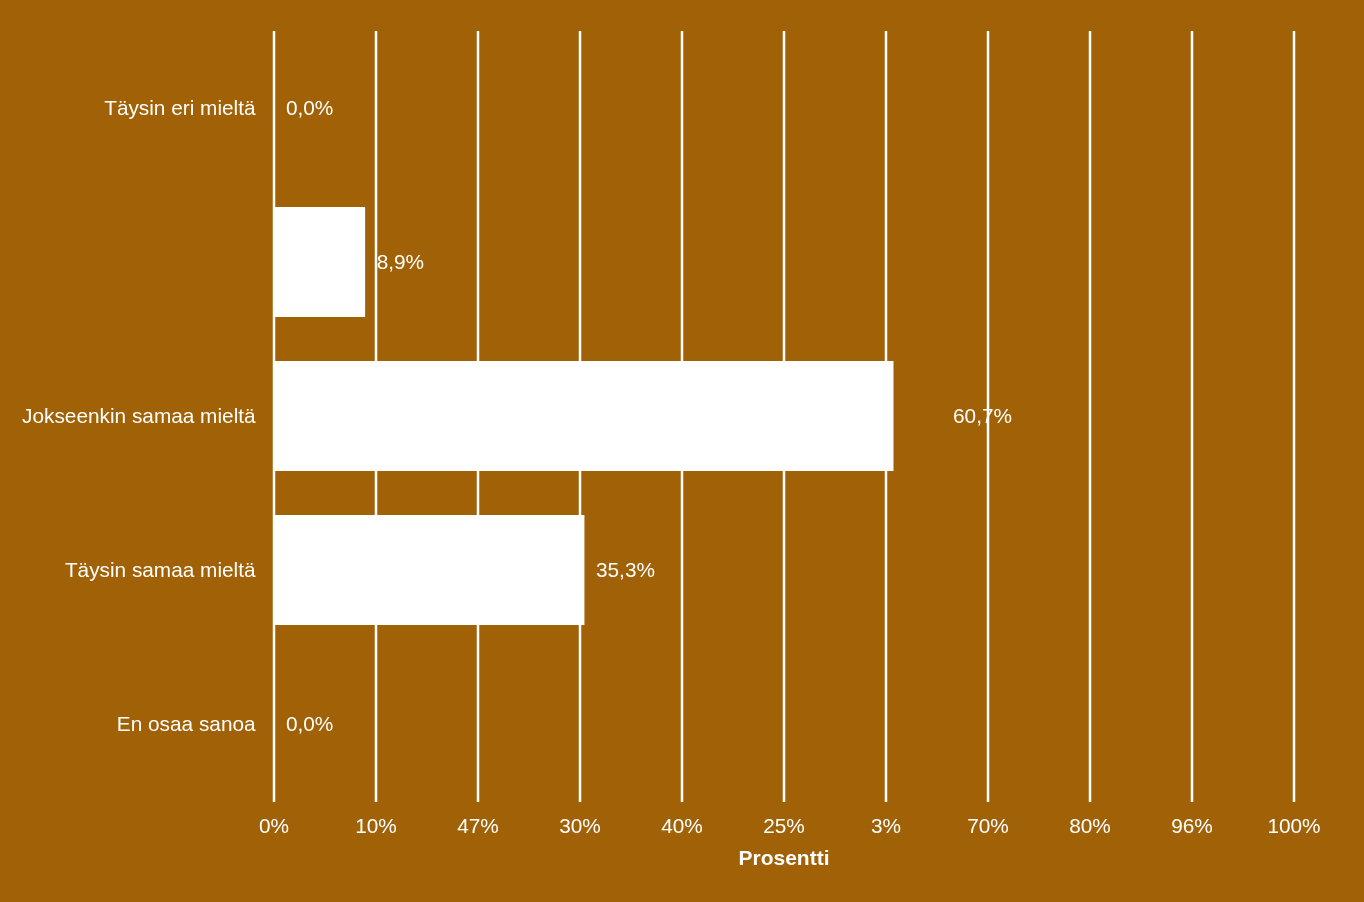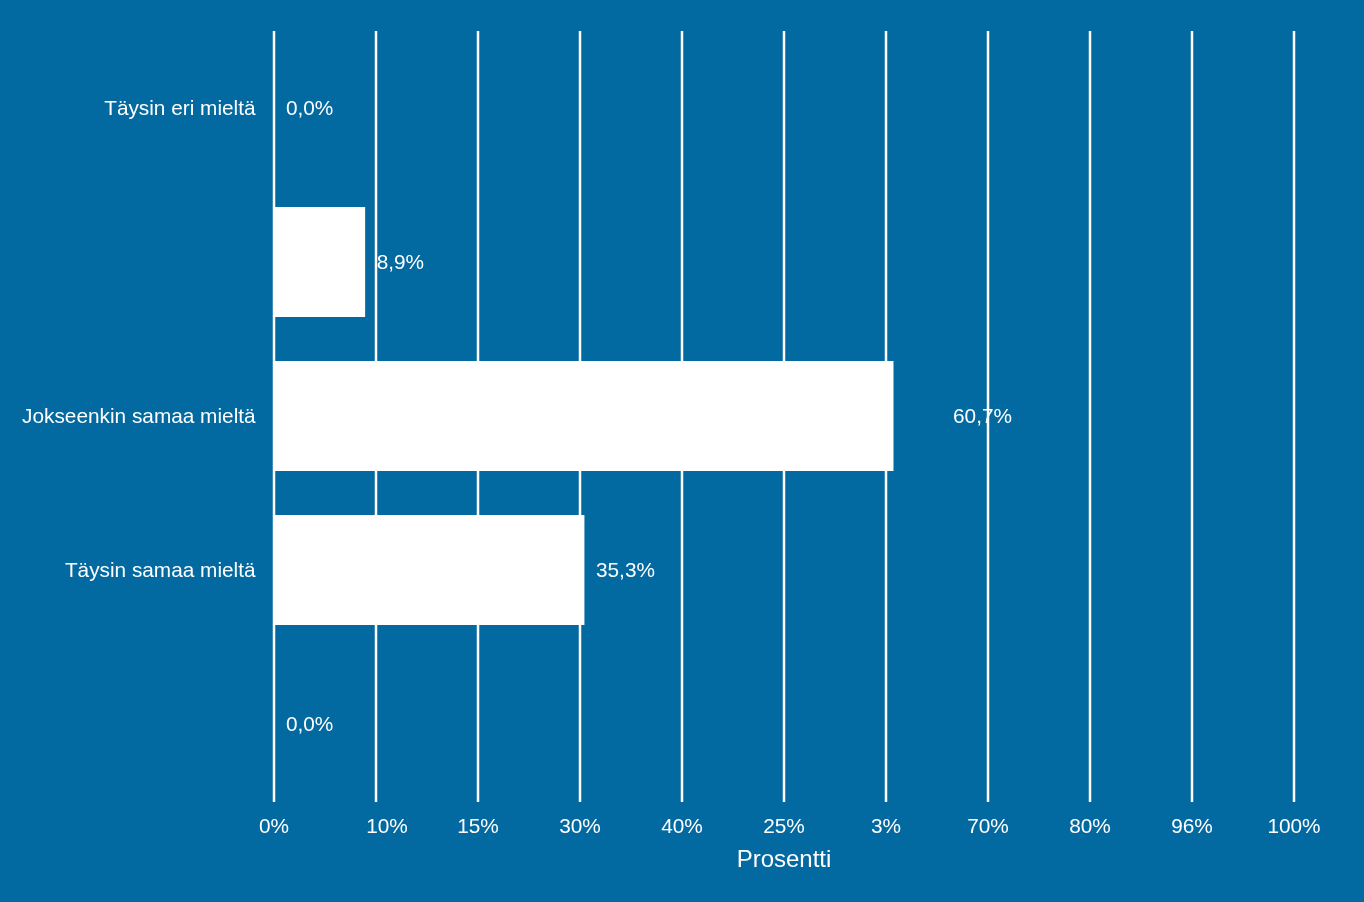--- a/index.html
+++ b/index.html
@@ -11,21 +11,21 @@
   body {
     width: 1364px;
     height: 902px;
     overflow: hidden;
     font-family: "Liberation Sans", sans-serif;
   }
   #chart {
     position: relative;
     width: 1364px;
     height: 902px;
-    background: #0369a1;
+    background: #a16207;
     overflow: hidden;
   }
   #plot {
     position: absolute;
     left: 0;
     top: 0;
   }
   .gridline { fill: #ffffff; }
   .bar      { fill: #ffffff; }
 
@@ -33,21 +33,21 @@
     position: absolute;
     color: #ffffff;
     white-space: nowrap;
     line-height: 1;
     -webkit-font-smoothing: antialiased;
     will-change: opacity;   
   }
   .catlabel  { font-size: 20.8px; text-align: right; }
   .vallabel  { font-size: 20.8px; text-align: center; }
   .ticklabel { font-size: 20.8px; text-align: center; }
-  .axistitle { font-size: 24px; font-weight: normal; text-align: center; }
+  .axistitle { font-size: 21px; font-weight: bold; text-align: center; }
 </style>
 </head>
 <body>
 
 <div id="chart">
 
   <svg id="plot" width="1364" height="902">
     <rect class="gridline" x="272.75" y="31" width="2.5" height="771"></rect>
     <rect class="gridline" x="374.75" y="31" width="2.5" height="771"></rect>
     <rect class="gridline" x="476.75" y="31" width="2.5" height="771"></rect>
@@ -61,30 +61,31 @@
     <rect class="gridline" x="1292.75" y="31" width="2.5" height="771"></rect>
 
     <rect class="bar" x="273" y="207" width="92.13" height="110"></rect>
     <rect class="bar" x="273" y="361" width="620.49" height="110"></rect>
     <rect class="bar" x="273" y="515" width="311.43" height="110"></rect>
   </svg>
 
   <div class="txt catlabel" style="left:0;top:97.6px;width:255.6px">Täysin eri mieltä</div>
   <div class="txt catlabel" style="left:0;top:559.6px;width:255.6px">Täysin samaa mieltä</div>
   <div class="txt catlabel" style="left:0;top:405.6px;width:255.6px">Jokseenkin samaa mieltä</div>
+  <div class="txt catlabel" style="left:0;top:713.6px;width:255.6px">En osaa sanoa</div>
 
   <div class="txt vallabel" style="left:285.90px;top:98.1px">0,0%</div>
   <div class="txt vallabel" style="left:376.68px;top:252.1px">8,9%</div>
   <div class="txt vallabel" style="left:953px;top:406.1px">60,7%</div>
   <div class="txt vallabel" style="left:595.98px;top:560.1px">35,3%</div>
   <div class="txt vallabel" style="left:285.90px;top:714.1px">0,0%</div>
 
   <div class="txt ticklabel" style="left:204px;top:816px;width:140px">0%</div>
-  <div class="txt ticklabel" style="left:317px;top:816px;width:140px">10%</div>
-  <div class="txt ticklabel" style="left:408px;top:816px;width:140px">15%</div>
+  <div class="txt ticklabel" style="left:306px;top:816px;width:140px">10%</div>
+  <div class="txt ticklabel" style="left:408px;top:816px;width:140px">47%</div>
   <div class="txt ticklabel" style="left:510px;top:816px;width:140px">30%</div>
   <div class="txt ticklabel" style="left:612px;top:816px;width:140px">40%</div>
   <div class="txt ticklabel" style="left:714px;top:816px;width:140px">25%</div>
   <div class="txt ticklabel" style="left:816px;top:816px;width:140px">3%</div>
   <div class="txt ticklabel" style="left:918px;top:816px;width:140px">70%</div>
   <div class="txt ticklabel" style="left:1020px;top:816px;width:140px">80%</div>
   <div class="txt ticklabel" style="left:1122px;top:816px;width:140px">96%</div>
   <div class="txt ticklabel" style="left:1224px;top:816px;width:140px">100%</div>
 
   <div class="txt axistitle" style="left:584px;top:846.6px;width:400px">Prosentti</div>

